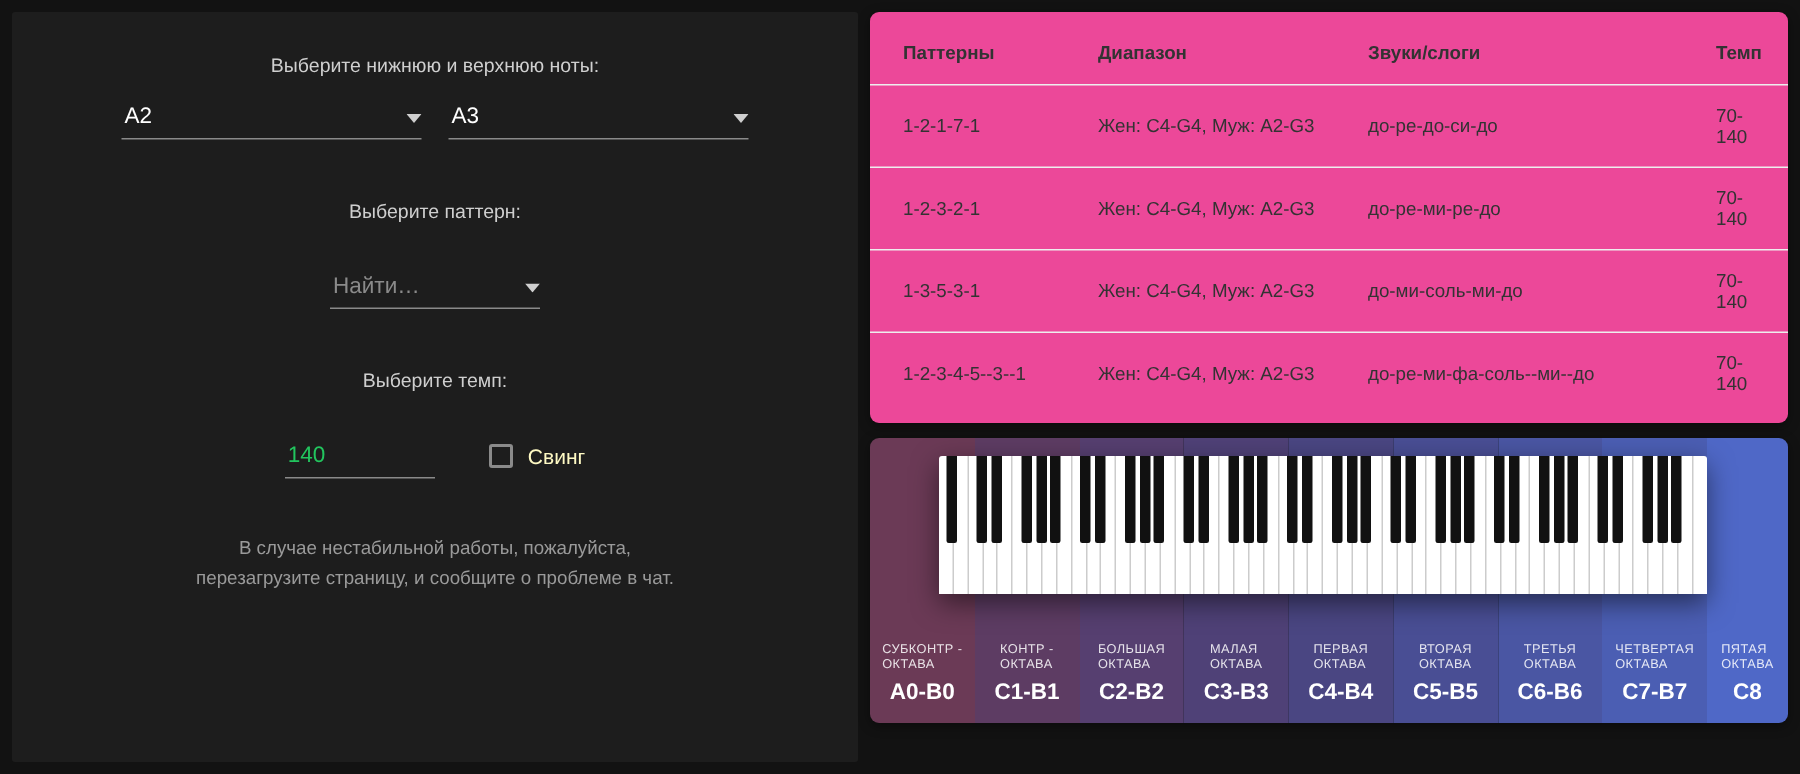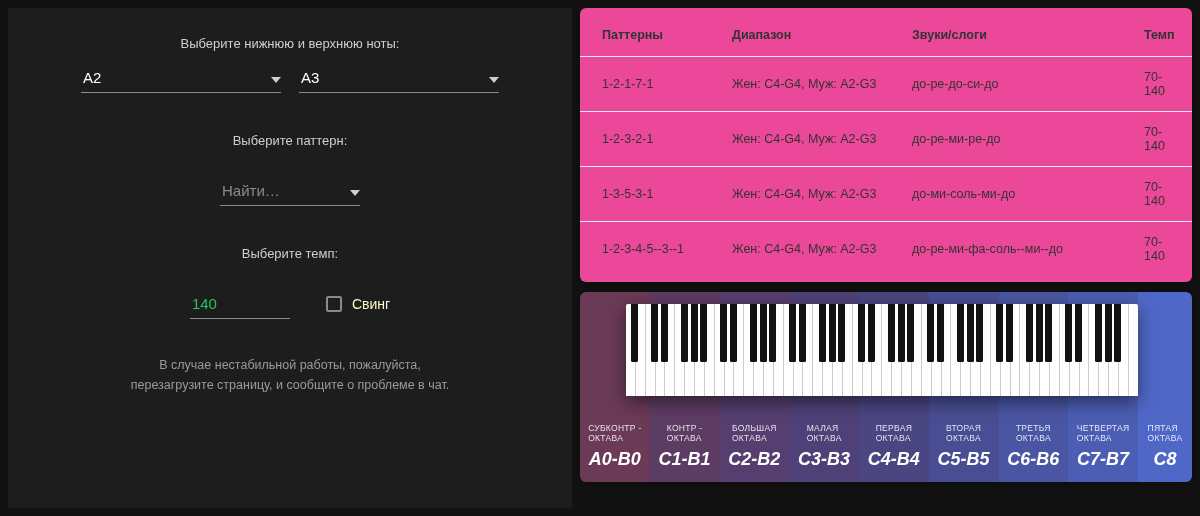--- a/index.html
+++ b/index.html
@@ -59,21 +59,21 @@
   .octave-panel {
     border-radius: 6px; overflow: hidden; position: relative; height: 190px;
     box-shadow: 0 2px 8px rgba(0,0,0,0.4);
   }
   .octaves-row { display: flex; height: 100%; }
   .octave {
     flex: 1; display: flex; flex-direction: column; justify-content: flex-end;
     align-items: center; padding-bottom: 12px; text-align: left;
   }
   .octave .name { font-size: 8.5px; letter-spacing: 0.3px; line-height: 1.2; color: rgba(255,255,255,0.85); margin-bottom: 6px; white-space: pre-line; }
-  .octave .range { font-size: 18px; font-weight: 700; color: #fff; font-style: italic; }
+  .octave .range { font-size: 15px; font-weight: 700; color: #fff; }
   .octave.last { flex: 0 0 54px; }
 
   .keyboard {
     position: absolute; top: 12px; left: 46px; right: 54px; height: 92px;
     background: #fff; border-radius: 2px 2px 0 0;
     box-shadow: 0 6px 18px rgba(0,0,0,0.5);
     display: flex;
   }
   .wkey { flex: 1; border-right: 1px solid #ccc; position: relative; }
   .wkey:last-child { border-right: none; }

